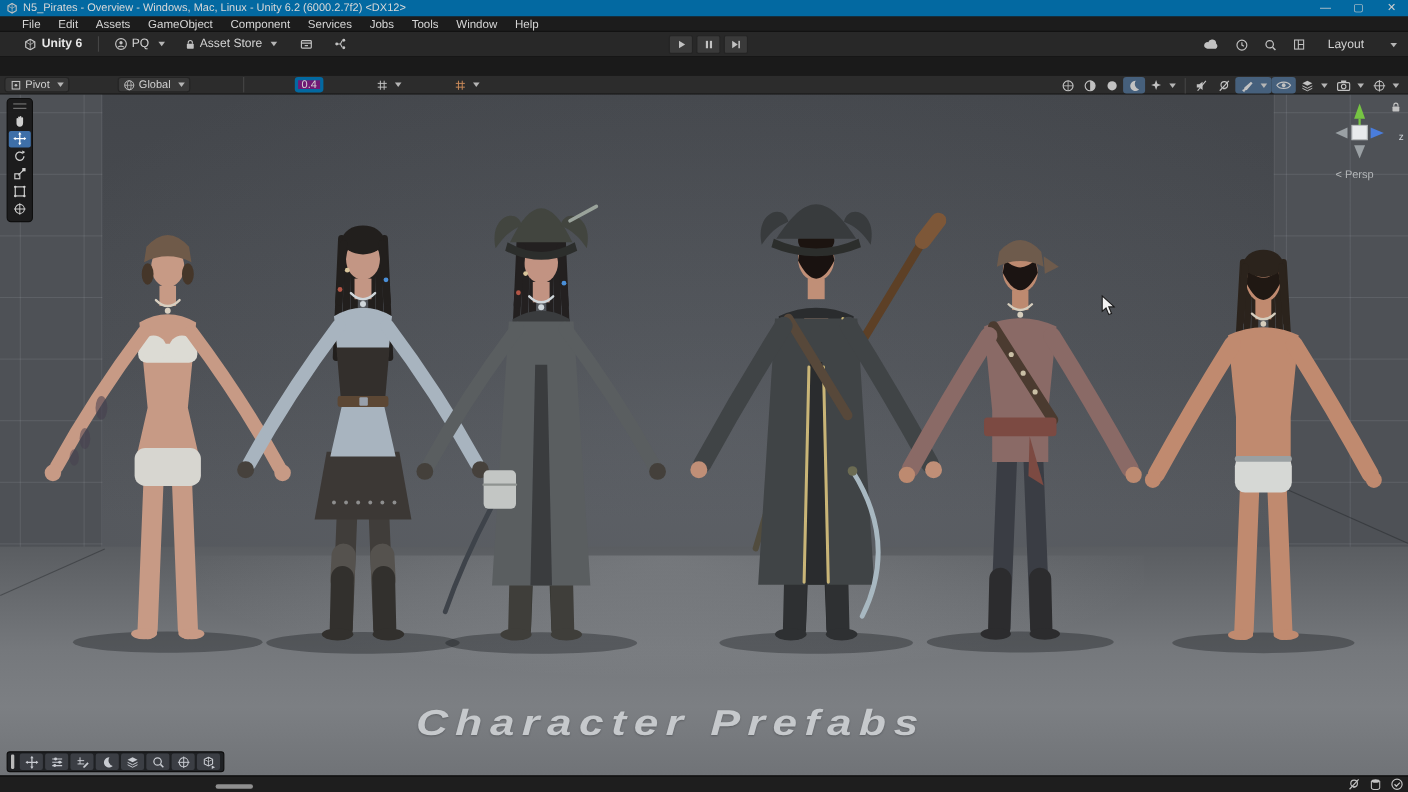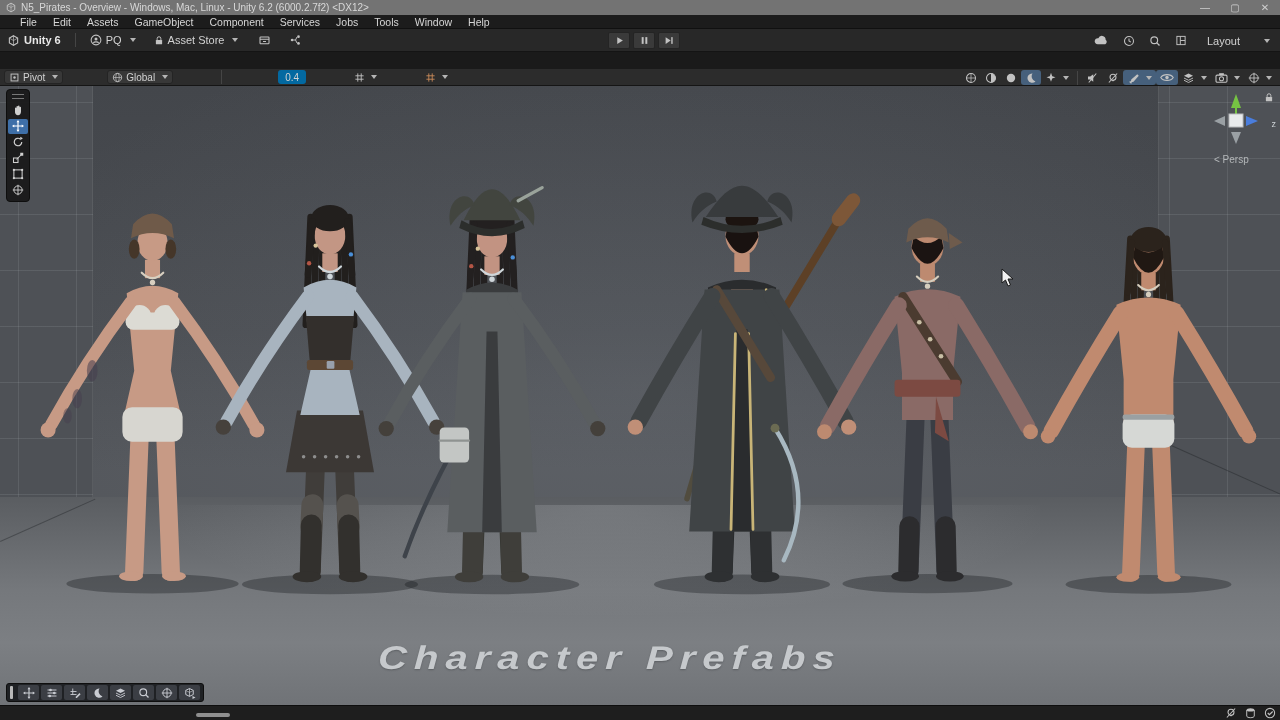--- a/index.html
+++ b/index.html
@@ -1,32 +1,32 @@
 <!DOCTYPE html>
 <html><head>
 <meta charset="utf-8">
 <style>
   html,body{margin:0;padding:0;background:#000;}
   *{box-sizing:border-box;}
   #app{position:relative;width:1280px;height:720px;overflow:hidden;
        font-family:"Liberation Sans",sans-serif;color:#cfcfcf;background:#1a1a1a;}
   
-  #titlebar{position:absolute;top:0;left:0;right:0;height:15px;background:#737373;
+  #titlebar{position:absolute;top:0;left:0;right:0;height:15px;background:#0369a1;
             display:flex;align-items:center;font-size:10px;color:#d8d8d8;}
   #titlebar .app-ico{margin:0 5px 0 6px;width:10px;height:10px;display:inline-flex;}
   #titlebar .spacer{flex:1;}
   .win-btn{width:30px;height:15px;display:flex;align-items:center;justify-content:center;
            color:#cfcfcf;font-size:10px;line-height:10px;}
   
   #menubar{position:absolute;top:15px;left:0;right:0;height:14px;background:#1c1c1c;
            display:flex;align-items:center;font-size:10.5px;color:#d6d6d6;border-bottom:1px solid #101010;padding-left:12px;}
   #menubar span{padding:0 8px;}
   
   #toolbar{position:absolute;top:29px;left:0;right:0;height:23px;background:#282828;
-           border-bottom:1px solid #141414;display:flex;align-items:center;font-size:11px;}
+           border-bottom:1px solid #141414;display:flex;align-items:center;font-size:11px;padding-left:14px;}
   .tb-group{display:flex;align-items:center;gap:4px;}
   .tb-left{margin-left:8px;gap:10px;}
   .tb-center{position:absolute;left:608px;top:3px;display:flex;gap:3px;}
   .tb-right{position:absolute;right:10px;top:0;height:23px;display:flex;align-items:center;gap:14px;}
   .tb-label{color:#d2d2d2;}
   .tb-bold{font-weight:bold;color:#e8e8e8;}
   .caret{width:0;height:0;border-left:3.5px solid transparent;border-right:3.5px solid transparent;
          border-top:4px solid #b5b5b5;display:inline-block;margin-left:4px;}
   .vsep{width:1px;height:14px;background:#454545;margin:0 4px;}
   .play-btn{width:22px;height:17px;background:#3a3a3a;border:1px solid #242424;border-radius:2px;
@@ -37,22 +37,22 @@
   #tabbar{position:absolute;top:52px;left:0;right:0;height:17px;background:#191919;
           display:flex;align-items:center;font-size:10.5px;border-bottom:1px solid #101010;}
   .scene-tab{display:flex;align-items:center;gap:4px;padding:0 10px 0 8px;height:100%;
              background:#242424;color:#d5d5d5;}
   .tab-kebab{position:absolute;right:6px;color:#9a9a9a;font-size:11px;}
   
   #scenebar{position:absolute;top:69px;left:0;right:0;height:17px;background:#2c2c2c;
             border-bottom:1px solid #151515;display:flex;align-items:center;font-size:10px;gap:40px;}
   .sb-btn{display:flex;align-items:center;gap:3px;background:#383838;border:1px solid #242424;
           border-radius:3px;height:14px;padding:0 4px;margin-left:4px;color:#d2d2d2;}
-  .sb-field{background:#701a75;border:7px solid #0369a1;border-radius:3px;height:14px;min-width:26px;
-            display:flex;align-items:center;justify-content:center;color:#d2d2d2;margin-left:12px;}
+  .sb-field{background:#701a75;border:3px solid #0369a1;border-radius:3px;height:14px;min-width:26px;
+            display:flex;align-items:center;justify-content:center;color:#d2d2d2;margin-left:2px;}
   .sb-icon-btn{display:flex;align-items:center;gap:2px;height:15px;padding:0 4px;border-radius:3px;color:#c2c2c2;}
   .sb-icon-btn.active{background:#46607c;color:#e2e8ee;}
   .sb-right{position:absolute;right:4px;top:1px;display:flex;align-items:center;}
   
   #viewport{position:absolute;top:86px;left:0;right:0;bottom:15px;overflow:hidden;
             background:radial-gradient(ellipse 980px 520px at 640px 300px, rgba(132,138,146,.22), rgba(0,0,0,0) 72%),
                        linear-gradient(#43464b 0%,#4a4d52 40%,#53565b 62%);}
   .wall-grid{position:absolute;top:0;height:413px;background-color:#4e5156;
      background-image:linear-gradient(rgba(225,230,236,.10) 1px,transparent 1px),
                       linear-gradient(90deg,rgba(225,230,236,.10) 1px,transparent 1px);

